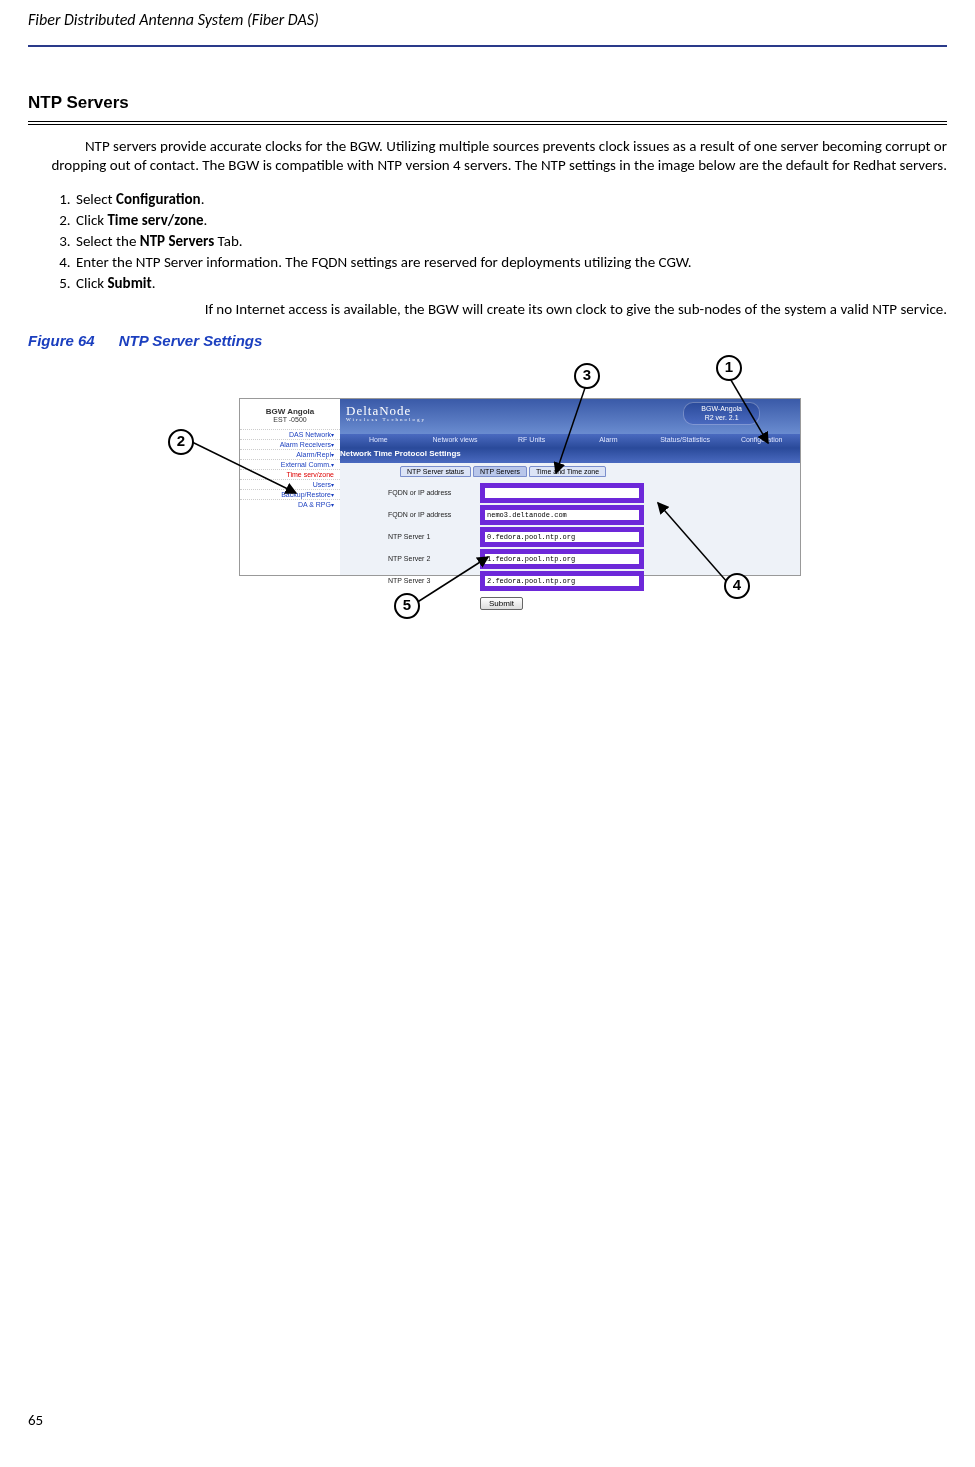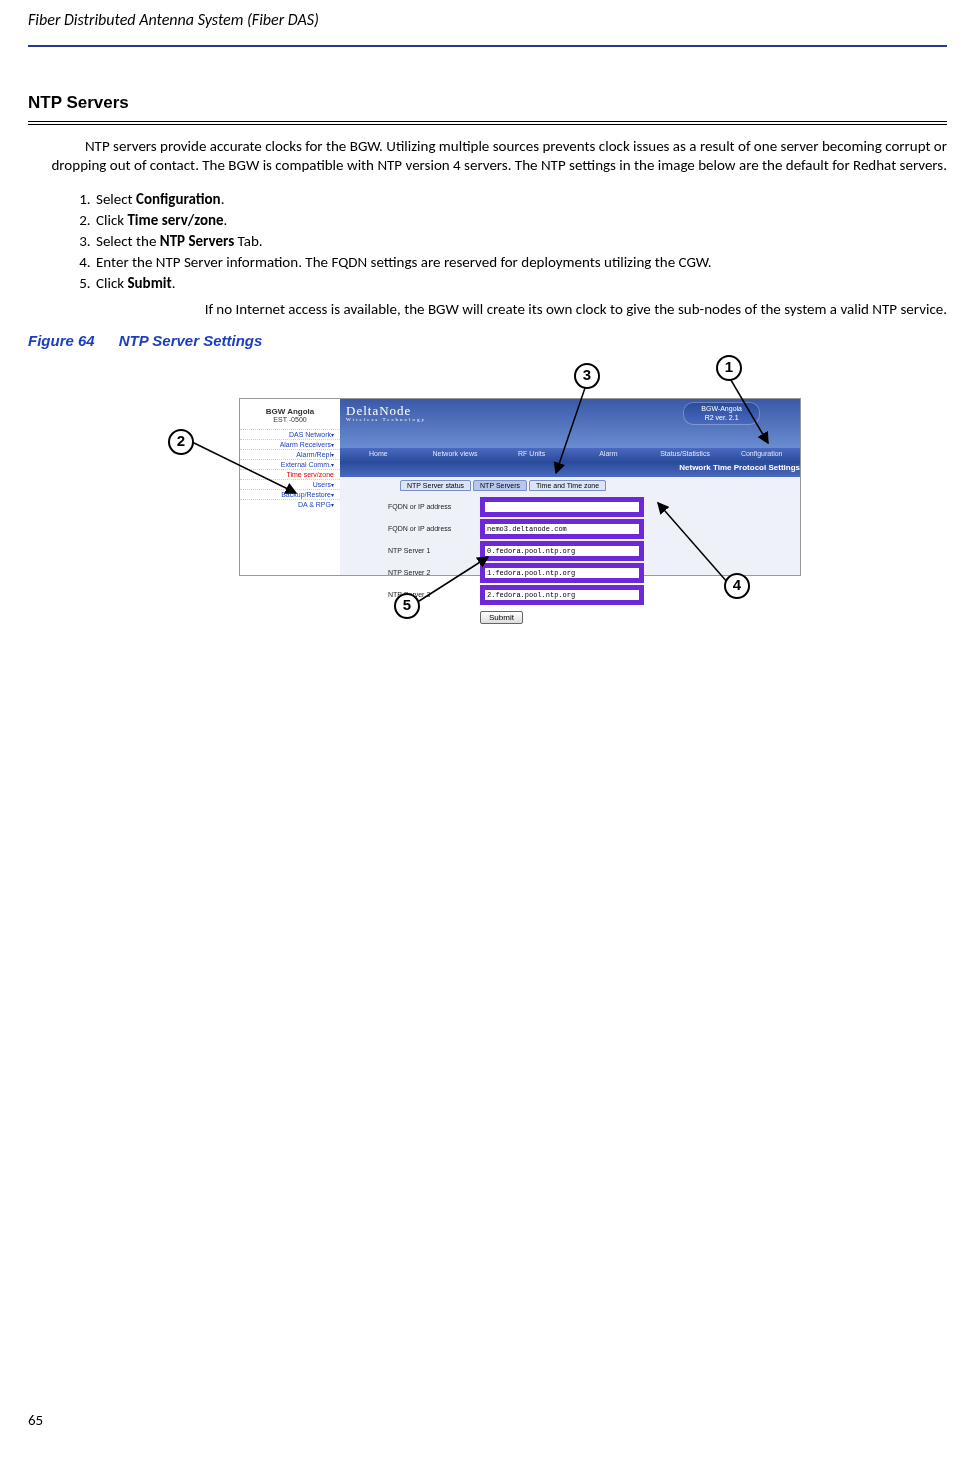--- a/index.html
+++ b/index.html
@@ -43,21 +43,21 @@
   p.body {
     margin: 0 0 14px 0;
     line-height: 1.25;
     text-align: right;
   }
   ol.steps {
     margin: 0 0 6px 0;
     padding-left: 46px;
     line-height: 1.4;
   }
-  ol.steps li { padding-left: 2px; margin-left: 20px; }
+  ol.steps li { padding-left: 2px; }
   .bold { font-weight: bold; }
   .fig-caption {
     font-family: Arial, Helvetica, sans-serif;
     font-style: italic;
     font-weight: bold;
     font-size: 15px;
     color: #1b3fbf;
     margin: 14px 0 6px 0;
   }
   .fig-caption .num { margin-right: 24px; }
@@ -94,21 +94,21 @@
   }
   .shot .left .est { color:#333; font-size:7px; text-align:center; padding-bottom:6px; }
   .shot .left .menu div { padding: 1px 6px 1px 0; border-top: 1px dotted #ccc; }
   .shot .left .menu .sel { color:#d00; }
   .tri::after{content:"\25BE"; color:#1b3fbf; font-size:6px;}
   .shot .right {
     position: absolute; left:100px; top:0; right:0; height:100%;
     background: #eef2f8;
   }
   .topbar {
-    height: 49px;
+    height: 35px;
     background: linear-gradient(#3a5aa8,#6a8cd0);
     position: relative;
     color:#fff;
   }
   .logo {
     position:absolute; left:6px; top:4px; font-family: "Times New Roman", serif;
     font-size:13px; letter-spacing:1px;
   }
   .logo .sub{font-size:5px; letter-spacing:2px; display:block; margin-top:-2px;}
   .badge {
@@ -118,21 +118,21 @@
     font-size:7px; text-align:center; line-height:1.2;
     box-shadow:0 0 0 1px rgba(255,255,255,.3) inset;
   }
   .navtabs {
     height:14px; background:linear-gradient(#4a6ac0,#2a4a9a);
     font-size:7px; display:flex; color:#dfe6ff;
   }
   .navtabs span{flex:1; text-align:center; padding-top:2px;}
   .section-bar{
     height:14px; background:linear-gradient(#2a4a9a,#4a6ac0);
-    color:#fff; font-size:8px; font-weight:bold; text-align:right;
+    color:#fff; font-size:8px; font-weight:bold; text-align:left;
     padding-top:1px;
   }
   .tabrow{
     height:16px; padding:3px 0 0 60px; font-size:7px;
   }
   .tabrow .tab{
     display:inline-block; border:1px solid #7a8ecc; background:#dce4f6;
     padding:1px 6px; border-radius:2px 2px 0 0; margin-right:2px;
   }
   .tabrow .tab.sel{ background:#b8c6ea; }

